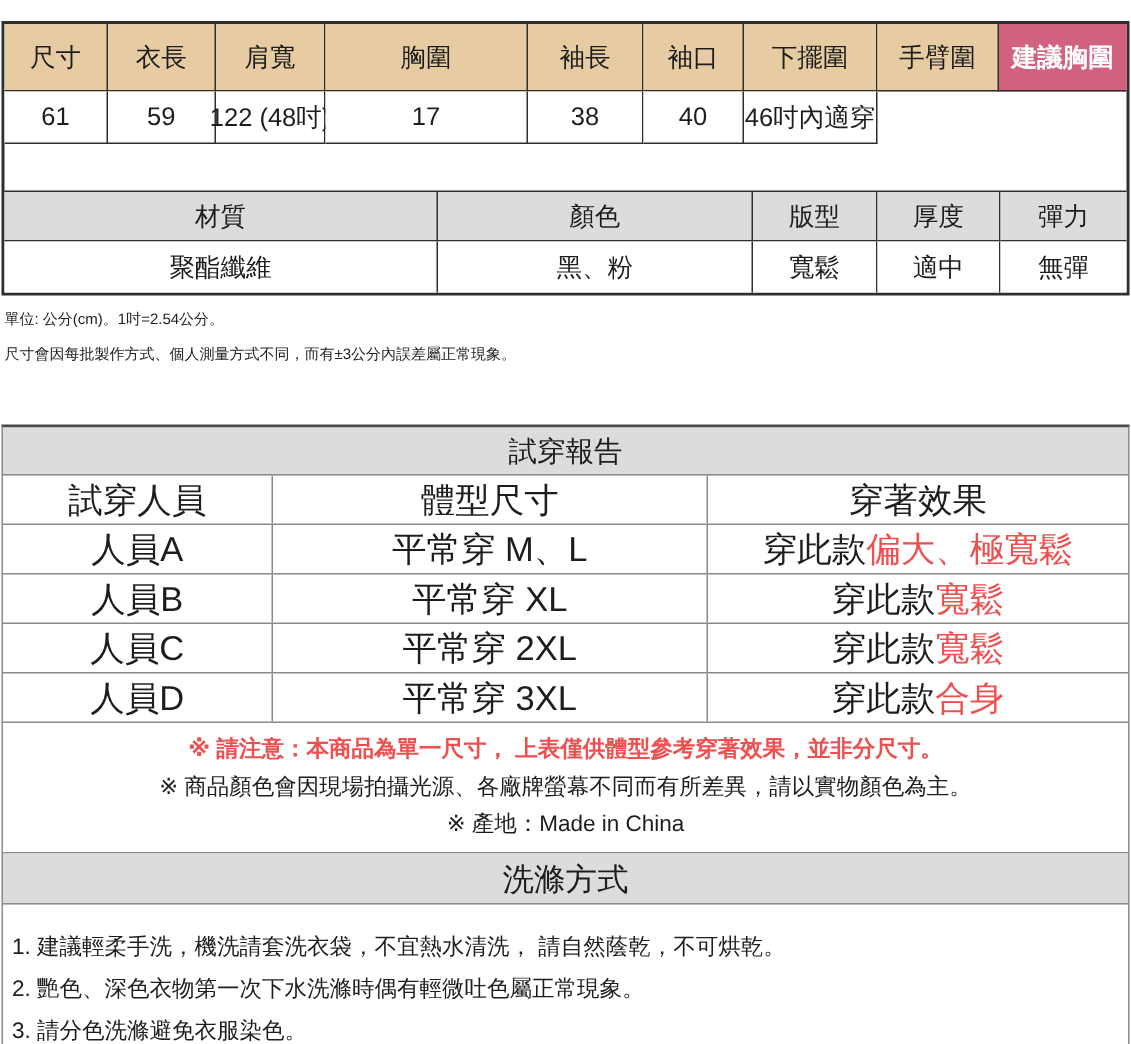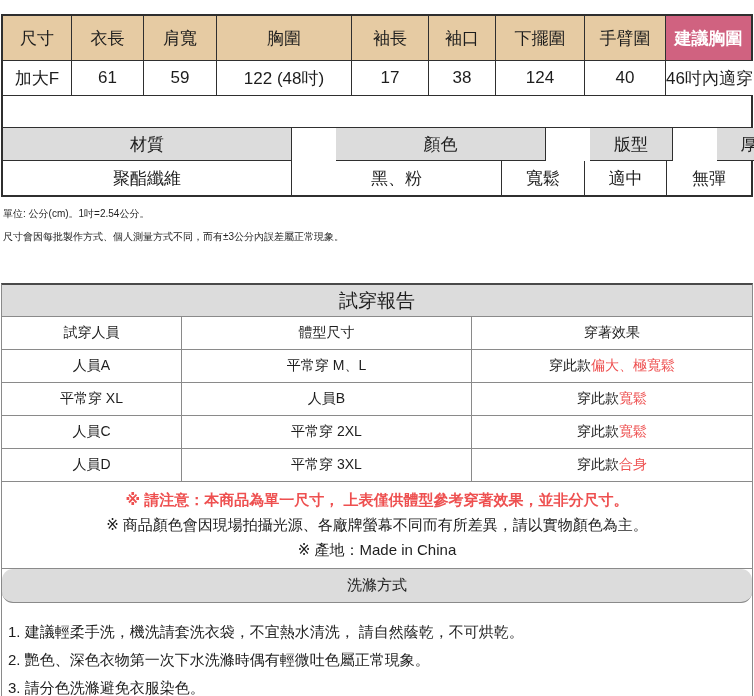--- a/index.html
+++ b/index.html
@@ -43,30 +43,30 @@
 
   
   .t2{margin-top:35px;border:1px solid var(--b-gray);border-top:2px solid #4a4a4a;}
   .t2 .title{
     height:31px;background:var(--gray);display:flex;align-items:center;justify-content:center;
     font-size:19px;border-bottom:1px solid var(--b-gray);
   }
   .t2 .row3{display:grid;grid-template-columns:180px 290px 1fr;border-bottom:1px solid var(--b-gray);}
   .t2 .row3 .cell{
     height:32px;display:flex;align-items:center;justify-content:center;
-    font-size:14px;border-right:1px solid var(--b-gray);white-space:nowrap;
+    font-size:23px;border-right:1px solid var(--b-gray);white-space:nowrap;
   }
   .t2 .row3 .cell:last-child{border-right:none;}
   .t2 .hl{color:var(--red);}
   .t2 .notes{border-bottom:1px solid var(--b-gray);padding:5px 6px 6px 6px;text-align:center;}
   .t2 .note-line{font-size:15px;line-height:25px;white-space:pre-wrap;}
   .t2 .note-line.red{color:var(--red);font-weight:bold;}
   .t2 .wash-title{
     height:33px;background:var(--gray);display:flex;align-items:center;justify-content:center;
-    font-size:15px;border-bottom:1px solid var(--b-gray);border-radius:11px;
+    font-size:21px;border-bottom:1px solid var(--b-gray);
   }
   .t2 .wash{padding:15px 8px 10px 6px;}
   .t2 .wash-step{font-size:15px;line-height:28px;white-space:pre-wrap;}
 </style>
 </head>
 <body>
 
 <div class="wrap">
 
   <div class="t1">
@@ -75,32 +75,30 @@
       <div class="cell hd">衣長</div>
       <div class="cell hd">肩寬</div>
       <div class="cell hd">胸圍</div>
       <div class="cell hd">袖長</div>
       <div class="cell hd">袖口</div>
       <div class="cell hd">下擺圍</div>
       <div class="cell hd">手臂圍</div>
       <div class="cell hd pink">建議胸圍</div>
     </div>
     <div class="t1-grid">
-      <div class="cell vl">加大F</div>
       <div class="cell vl">61</div>
       <div class="cell vl">59</div>
       <div class="cell vl">122 (48吋)</div>
       <div class="cell vl">17</div>
       <div class="cell vl">38</div>
-      <div class="cell vl">124</div>
       <div class="cell vl">40</div>
       <div class="cell vl">46吋內適穿</div>
     </div>
     <div class="spacer"></div>
-    <div class="t1-spec t1-grid" style="grid-template-columns:289px 210px 83px 82px 1fr;gap:44px;">
+    <div class="t1-spec t1-grid" style="grid-template-columns:289px 210px 83px 82px 1fr;">
       <div class="cell hd">材質</div>
       <div class="cell hd">顏色</div>
       <div class="cell hd">版型</div>
       <div class="cell hd">厚度</div>
       <div class="cell hd">彈力</div>
     </div>
     <div class="t1-spec t1-grid" style="grid-template-columns:289px 210px 83px 82px 1fr;">
       <div class="cell vl">聚酯纖維</div>
       <div class="cell vl">黑、粉</div>
       <div class="cell vl">寬鬆</div>
@@ -125,22 +123,22 @@
 
     <div class="row3">
       <div class="cell">人員A</div>
       <div class="cell">平常穿 M、L</div>
       <div class="cell">
           <span>穿此款</span>
           <span class="hl">偏大、極寬鬆</span>
         </div>
     </div>
     <div class="row3">
+      <div class="cell">人員B</div>
       <div class="cell">平常穿 XL</div>
-      <div class="cell">人員B</div>
       <div class="cell">
           <span>穿此款</span>
           <span class="hl">寬鬆</span>
         </div>
     </div>
     <div class="row3">
       <div class="cell">人員C</div>
       <div class="cell">平常穿 2XL</div>
       <div class="cell">
           <span>穿此款</span>

